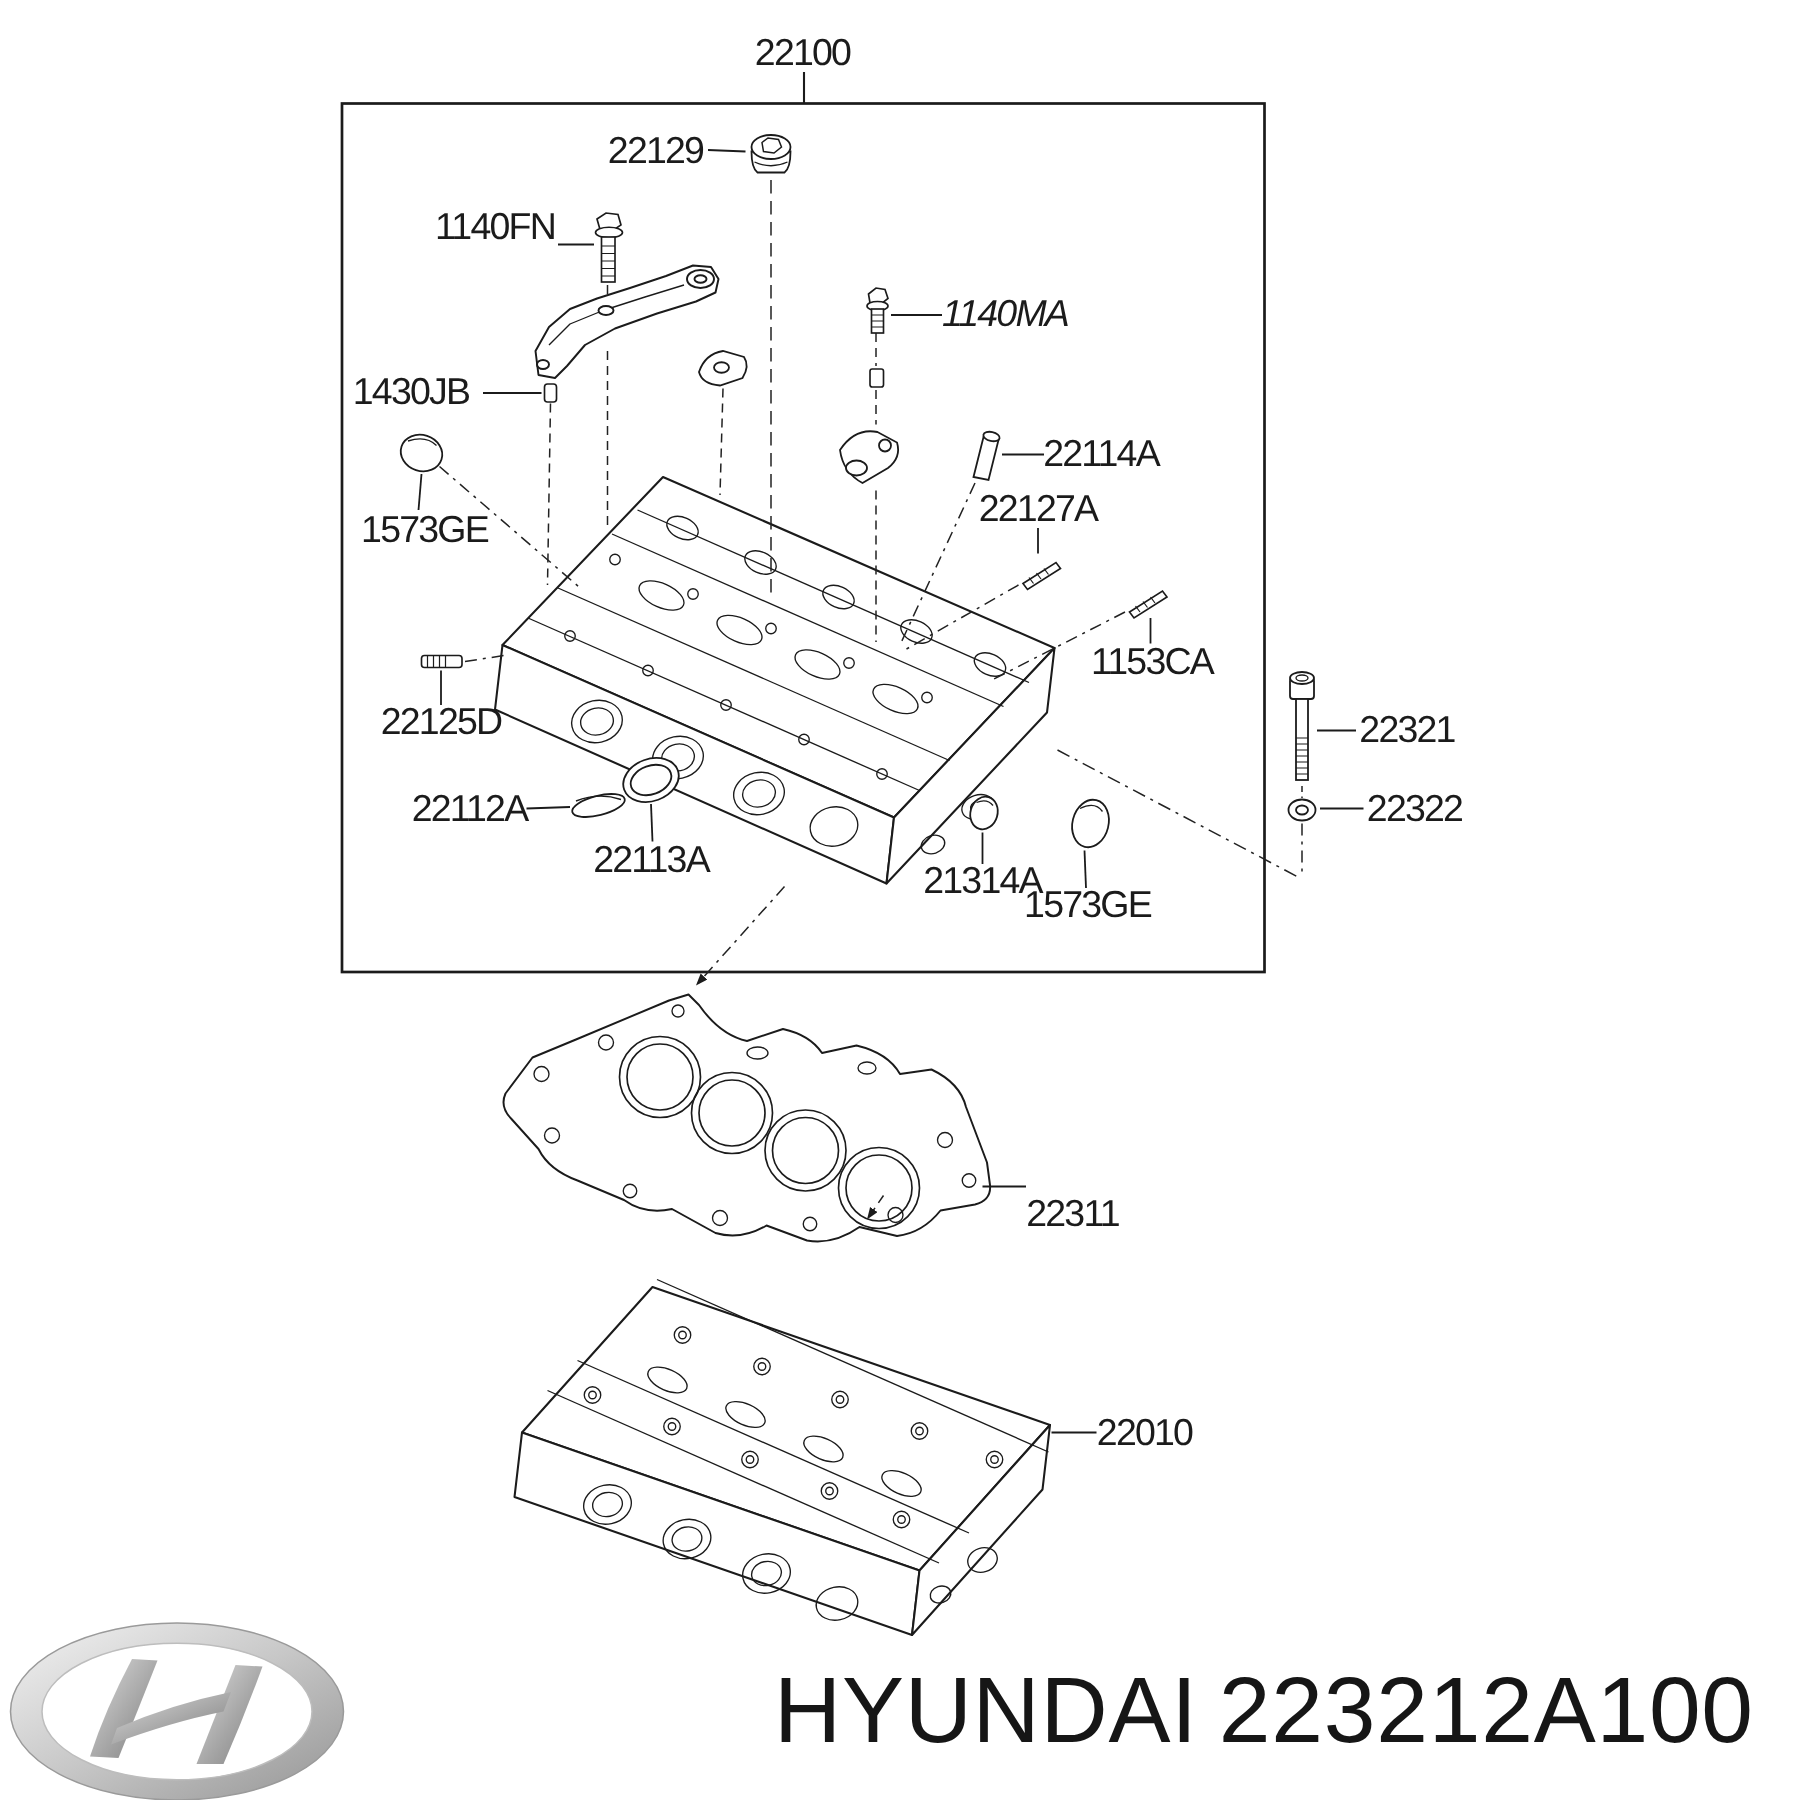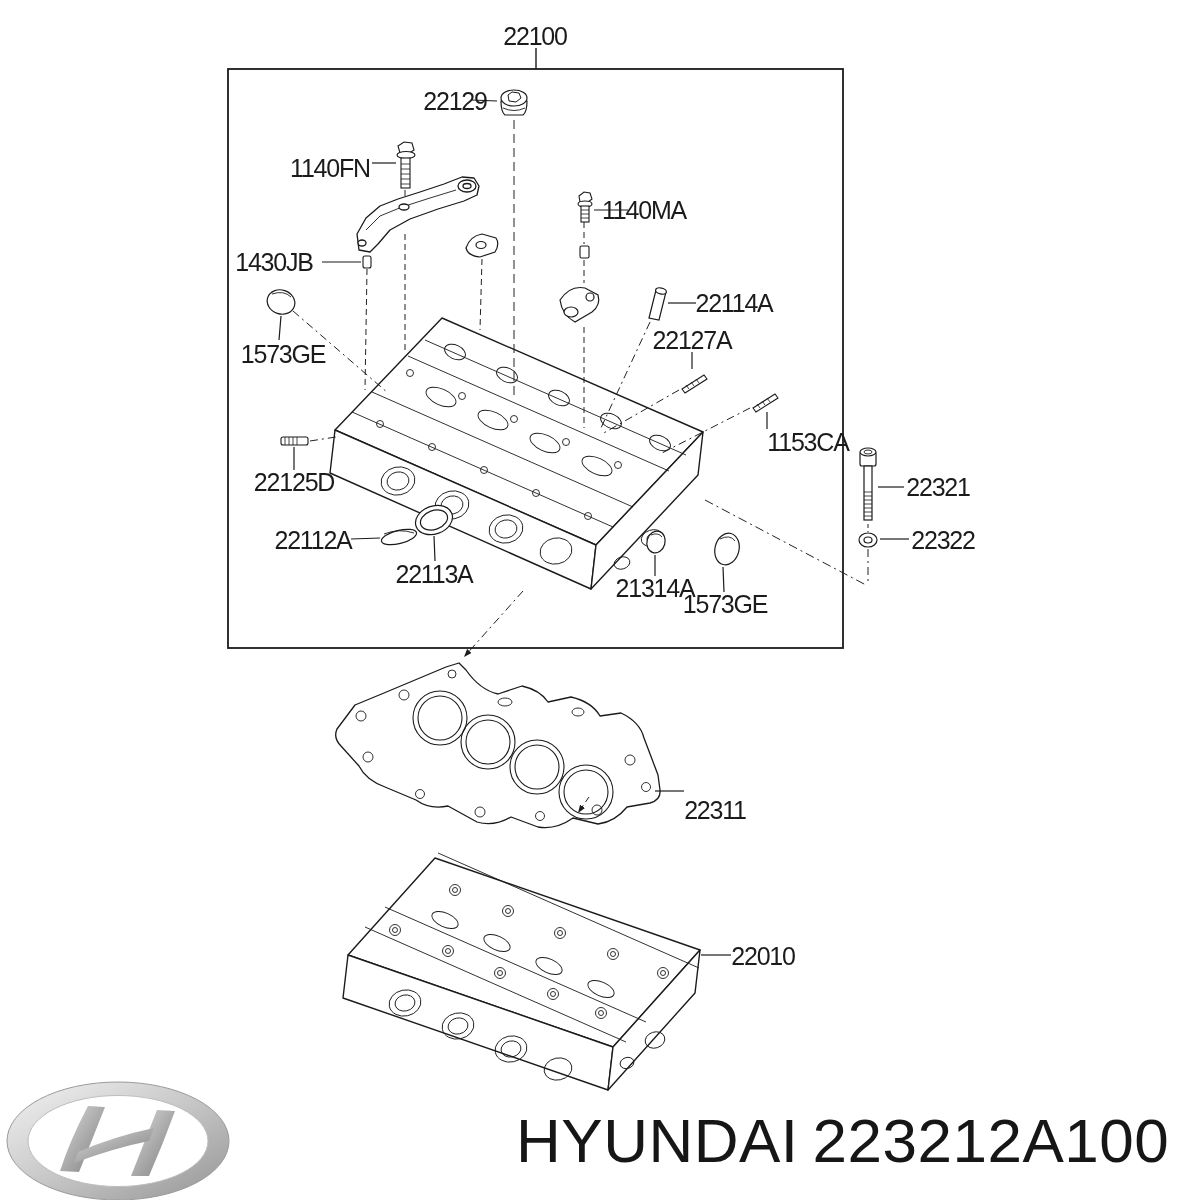--- a/index.html
+++ b/index.html
@@ -331,28 +331,28 @@
   <g>
     <ellipse cx="118" cy="1141" rx="111" ry="59" fill="url(#gradRing)" stroke="#9a9a9a" stroke-width="1"></ellipse>
     <ellipse cx="118" cy="1141" rx="90" ry="45.5" fill="#ffffff" stroke="#bdbdbd" stroke-width="1"></ellipse>
     <path d="M60,1171 Q70,1140 88,1106 L105,1107 Q92,1140 79,1172 Z" fill="url(#gradH)"></path>
     <path d="M131,1176 Q144,1143 157,1110 L175,1111 Q163,1144 149,1176 Z" fill="url(#gradH)"></path>
     <path d="M78,1152 Q115,1136 154,1128 L149,1141 Q114,1148 74,1163 Z" fill="url(#gradH)"></path>
   </g>
 </svg>
 
 <div class="part-label" style="left:535px;top:36px;">22100</div>
-<div class="part-label" style="left:437px;top:101px;margin-left:18px;">22129</div>
-<div class="part-label" style="left:330px;top:168px;">1140FN</div>
-<div class="part-label" style="left:644px;top:210px;">1140MA</div>
+<div class="part-label" style="left:437px;top:101px;">22129</div>
+<div class="part-label" style="left:330px;top:152px;">1140FN</div>
+<div class="part-label" style="left:670px;top:210px;font-style:italic;">1140MA</div>
 <div class="part-label" style="left:274px;top:262px;">1430JB</div>
 <div class="part-label" style="left:734px;top:303px;">22114A</div>
 <div class="part-label" style="left:692px;top:340px;">22127A</div>
 <div class="part-label" style="left:283px;top:354px;">1573GE</div>
-<div class="part-label" style="left:808px;top:442px;">1153CA</div>
+<div class="part-label" style="left:768px;top:442px;">1153CA</div>
 <div class="part-label" style="left:294px;top:482px;">22125D</div>
 <div class="part-label" style="left:313px;top:540px;">22112A</div>
 <div class="part-label" style="left:434px;top:574px;">22113A</div>
 <div class="part-label" style="left:655px;top:588px;">21314A</div>
 <div class="part-label" style="left:725px;top:604px;">1573GE</div>
 <div class="part-label" style="left:938px;top:487px;">22321</div>
 <div class="part-label" style="left:943px;top:540px;">22322</div>
 <div class="part-label" style="left:715px;top:791px;margin-top:19px;">22311</div>
 <div class="part-label" style="left:763px;top:956px;">22010</div>
 

